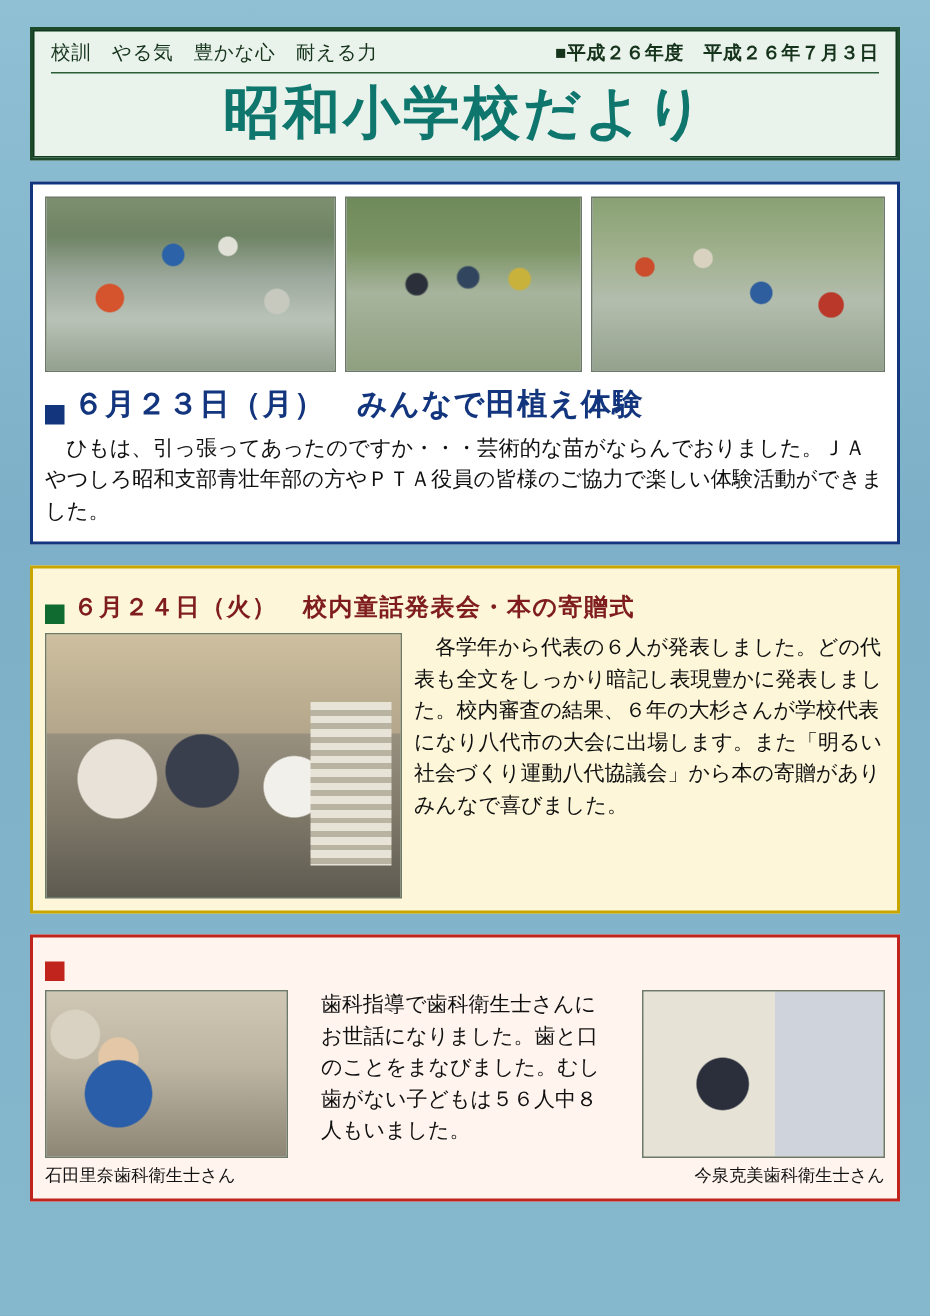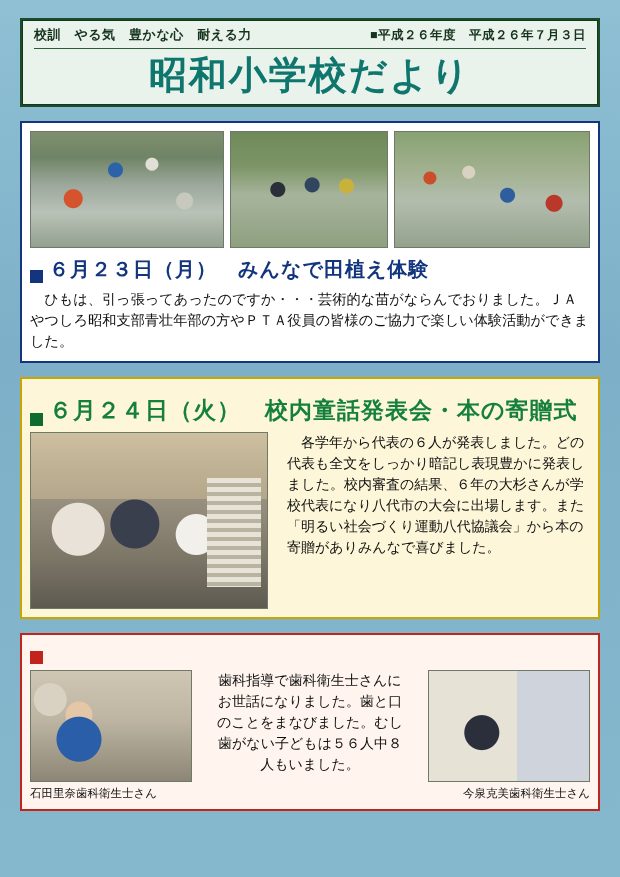--- a/index.html
+++ b/index.html
@@ -28,21 +28,21 @@
   .masthead-top{
     display:flex;
     justify-content:space-between;
     align-items:baseline;
     font-size:13px;
     color:#16331c;
     letter-spacing:0.5px;
     border-bottom:1px solid #2c5c37;
     padding-bottom:4px;
   }
-  .motto{font-weight:bold;}
+  .motto{font-weight:normal;}
   .issue{font-weight:bold;font-size:12.5px;}
   .title{
     text-align:center;
     font-size:38px;
     font-weight:bold;
     color:#0f766e;
     letter-spacing:2px;
     margin-top:6px;
     line-height:1.05;
     font-family:"DejaVu Serif","Liberation Serif",serif;
@@ -106,36 +106,36 @@
     font-family:"DejaVu Serif","Liberation Serif",serif;
   }
   .sq{
     width:13px;height:13px;display:inline-block;flex:0 0 auto;
   }
   .sq.blue{background:#12357e;}
   .sq.green{background:#0f6b2f;}
   .sq.red{background:#c0241c;}
 
   .h-blue{color:#12357e;font-size:20px;letter-spacing:1px;}
-  .h-green{color:#15803d;font-size:23px;letter-spacing:1px;}
+  .h-green{color:#7f1d1d;font-size:16px;letter-spacing:1px;}
   .h-red{color:#c0241c;font-size:19px;letter-spacing:1px;}
 
   .body-text{
     margin-top:6px;
     font-size:14.2px;
     line-height:1.5;
     color:#101010;
     font-family:"DejaVu Serif","Liberation Serif",serif;
   }
   .body-text p{margin:0;}
 
   
   .a2-body{
     display:flex;
-    gap:19px;
+    gap:8px;
     margin-top:6px;
     align-items:flex-start;
   }
   .a2-photo{
     width:236px;height:175px;
     border:1px solid #6d7a6a;
     background:
       radial-gradient(circle at 20% 55%, #e8e2d8 0 26px, transparent 27px),
       radial-gradient(circle at 44% 52%, #3a3f4d 0 24px, transparent 25px),
       radial-gradient(circle at 70% 58%, #f2f0ea 0 20px, transparent 21px),
@@ -152,21 +152,21 @@
     background:repeating-linear-gradient(180deg,#e7e3d6 0 5px,#b9b3a2 5px 9px);
   }
   .a2-text{
     font-size:14px;line-height:1.5;color:#101010;
     font-family:"DejaVu Serif","Liberation Serif",serif;
     flex:1 1 auto;
   }
 
   
   .a3-body{
-    display:flex;gap:20px;margin-top:6px;align-items:flex-start;text-align:center;
+    display:flex;gap:20px;margin-top:6px;align-items:flex-start;
   }
   .a3-left{
     width:160px;height:110px;border:1px solid #6d7a6a;flex:0 0 auto;
     background:
       radial-gradient(circle at 30% 62%, #2a5ea8 0 22px, transparent 23px),
       radial-gradient(circle at 30% 40%, #e3c7a6 0 13px, transparent 14px),
       radial-gradient(circle at 12% 26%, #d9d2c2 0 16px, transparent 17px),
       linear-gradient(180deg,#cfc7b4 0%,#bdb5a2 45%,#8d8676 100%);
   }
   .a3-mid{

